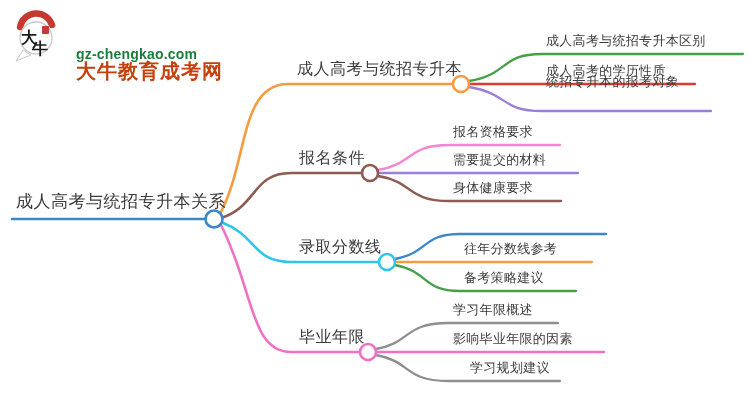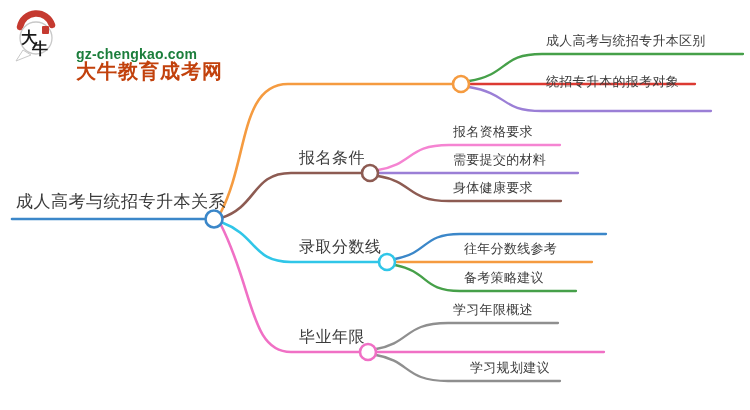--- a/index.html
+++ b/index.html
@@ -65,29 +65,32 @@
       <rect x="28" y="16" width="7" height="8" rx="1" fill="#c53a30"></rect>
       <text x="7" y="33" font-size="16" font-weight="bold" fill="#1a1a1a" font-family="'Liberation Serif',serif">大</text>
       <text x="18" y="44" font-size="16" font-weight="bold" fill="#1a1a1a" font-family="'Liberation Serif',serif">牛</text>
     </svg>
     <div class="logo-name">大牛教育成考网</div>
     <div class="logo-domain">gz-chengkao.com</div>
   </div>
 
   <div class="lbl lbl-root" style="left:16px;top:192px">成人高考与统招专升本关系</div>
 
+  <div class="lbl lbl-branch" style="left:297px;top:59px">成人高考与统招专升本</div>
   <div class="lbl lbl-child" style="left:546px;top:31px">成人高考与统招专升本区别</div>
+  <div class="lbl lbl-child" style="left:546px;top:61px">成人高考的学历性质</div>
   <div class="lbl lbl-child" style="left:546px;top:72px">统招专升本的报考对象</div>
 
   <div class="lbl lbl-branch" style="left:299px;top:148px">报名条件</div>
   <div class="lbl lbl-child" style="left:453px;top:122px">报名资格要求</div>
   <div class="lbl lbl-child" style="left:453px;top:150px">需要提交的材料</div>
   <div class="lbl lbl-child" style="left:453px;top:178px">身体健康要求</div>
 
   <div class="lbl lbl-branch" style="left:299px;top:237px">录取分数线</div>
   <div class="lbl lbl-child" style="left:464px;top:239px">往年分数线参考</div>
   <div class="lbl lbl-child" style="left:464px;top:268px">备考策略建议</div>
 
   <div class="lbl lbl-branch" style="left:299px;top:327px">毕业年限</div>
   <div class="lbl lbl-child" style="left:453px;top:300px">学习年限概述</div>
+  <div class="lbl lbl-child" style="left:453px;top:329px">影响毕业年限的因素</div>
   <div class="lbl lbl-child" style="left:470px;top:358px">学习规划建议</div>
 
 </div>
 
 </body></html>

